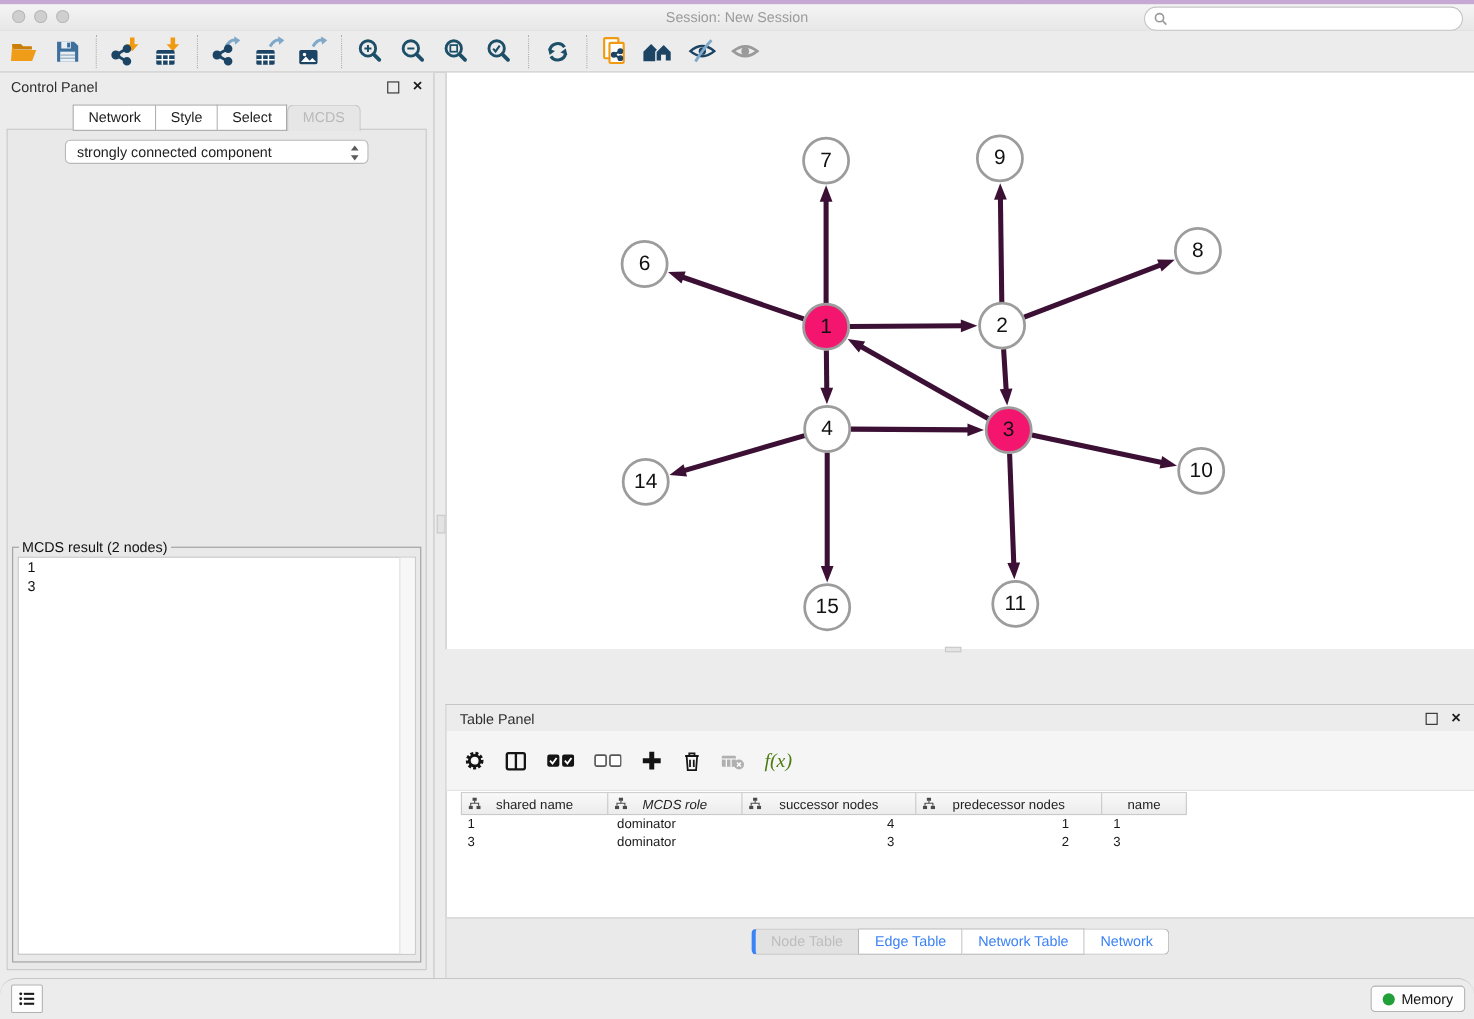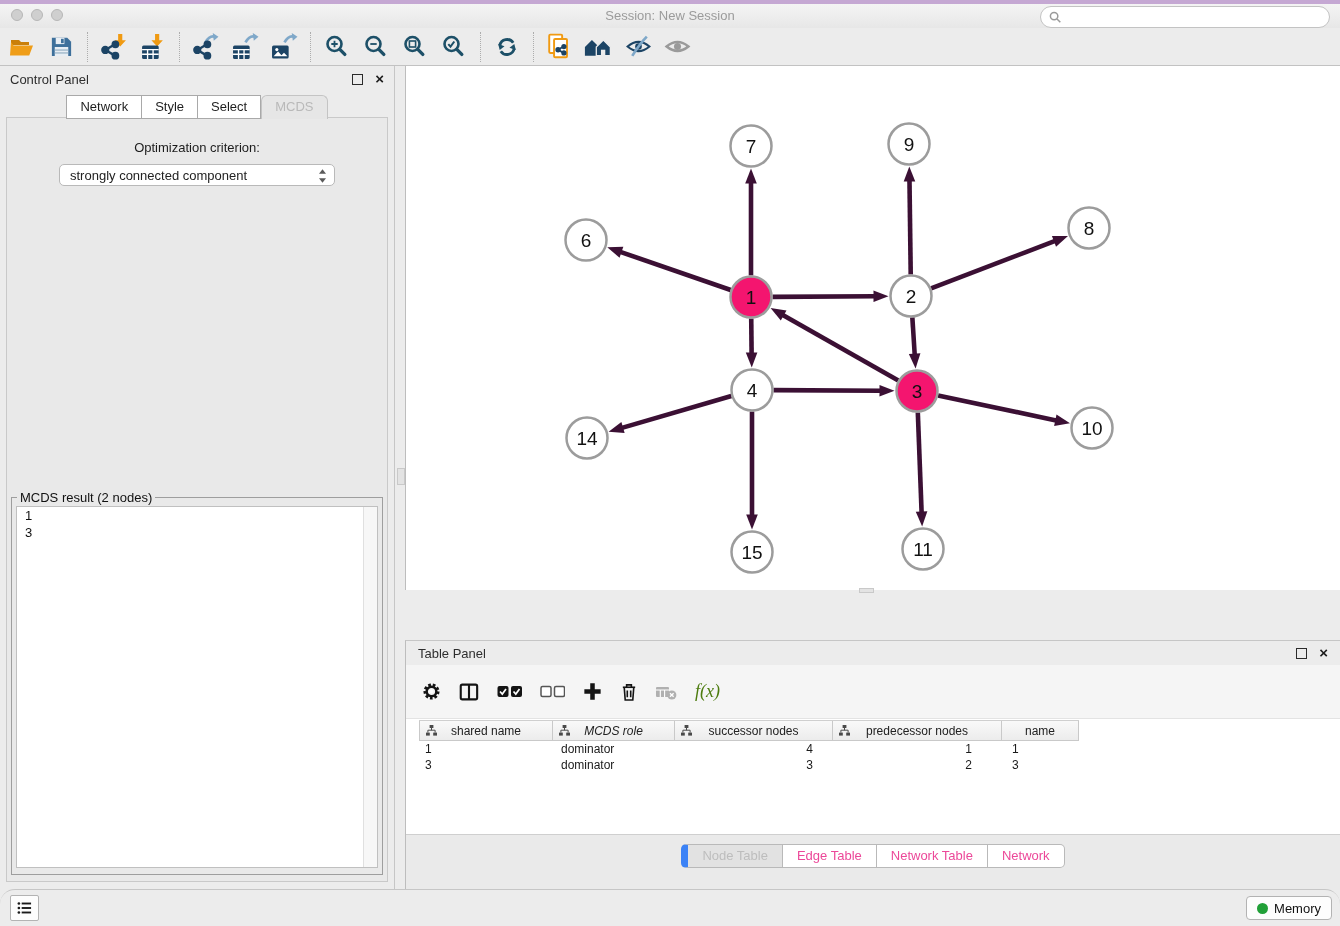--- a/index.html
+++ b/index.html
@@ -65,22 +65,22 @@
   .fx-label{font-family:"Liberation Serif",serif;font-style:italic;font-size:18px;color:#4d7c0f;}
   .data-table{position:absolute;left:13px;top:79px;}
   .thead{display:flex;background:linear-gradient(#f9f9f9,#ececec);border-top:1px solid #cfcfcf;border-bottom:1px solid #c9c9c9;}
   .th{position:relative;display:flex;align-items:center;height:19px;box-sizing:border-box;border-right:1px solid #c9c9c9;font-size:12px;color:#222;}
   .th:first-child{border-left:1px solid #c9c9c9;}
   .th .hicon{position:absolute;left:6px;top:4px;}
   .th .hlabel{flex:1;text-align:center;}
   .trow{display:flex;height:16px;align-items:center;}
   .td{box-sizing:border-box;font-size:12px;color:#1a1a1a;white-space:nowrap;overflow:hidden;}
   .tp-bottom{position:absolute;left:0;right:0;bottom:0;height:46px;background:#eaeaea;border-top:1px solid #cfcfcf;display:flex;justify-content:center;align-items:flex-start;padding-top:9px;}
-  .bt-tab{background:#fff;border:1px solid #b9b9b9;border-left:none;padding:3px 14px 4px;font-size:13px;color:#ec4899;cursor:pointer;}
-  .bt-tab:first-child{border-left:7px solid #3b82f6;border-radius:5px 0 0 5px;}
+  .bt-tab{background:#fff;border:1px solid #b9b9b9;border-left:none;padding:3px 14px 4px;font-size:13px;color:#3b82f6;cursor:pointer;}
+  .bt-tab:first-child{border-left:4px solid #3b82f6;border-radius:5px 0 0 5px;}
   .bt-tab:last-child{border-radius:0 5px 5px 0;}
   .bt-tab.sel{background:#e2e2e2;color:#bdbdbd;}
   
   .statusbar{position:absolute;left:0;right:0;bottom:0;height:36px;background:#ececec;border-top:1px solid #c6c6c6;border-radius:15px;}
   .sb-left-btn{position:absolute;left:10px;top:5px;width:29px;height:26px;background:#fdfdfd;border:1px solid #b3b3b3;border-radius:2px;display:flex;align-items:center;justify-content:center;cursor:pointer;}
   .sb-mem-btn{position:absolute;right:8px;top:6px;height:24px;background:#fdfdfd;border:1px solid #b3b3b3;border-radius:4px;display:flex;align-items:center;gap:6px;padding:0 10px;cursor:pointer;font-size:13px;color:#111;}
   .mem-dot{width:11px;height:11px;border-radius:50%;background:#21a038;}
 </style>
 </head>
 <body>
@@ -265,21 +265,20 @@
     <span class="float-ico"></span>
     <span class="close-ico">×</span>
   </div>
   <div class="cp-tabs" id="cp-tabs">
       <span class="cp-tab">Network</span>
       <span class="cp-tab">Style</span>
       <span class="cp-tab">Select</span>
       <span class="cp-tab sel">MCDS</span>
     </div>
   <div class="cp-body">
-    <div class="opt-label">Optimization criterion:</div>
     <div class="select-box">
       <span class="sel-val">strongly connected component</span>
       <svg width="9" height="16" viewBox="0 0 9 16">
           <path d="M4.5 1.2 8 5.8H1z" fill="#5a5a5a"></path>
           <path d="M4.5 14.8 1 10.2h7z" fill="#5a5a5a"></path>
         </svg>
     </div>
     <fieldset class="result-fs">
       <legend>MCDS result (2 nodes)</legend>
       <div class="result-scroll" id="result-lines">

